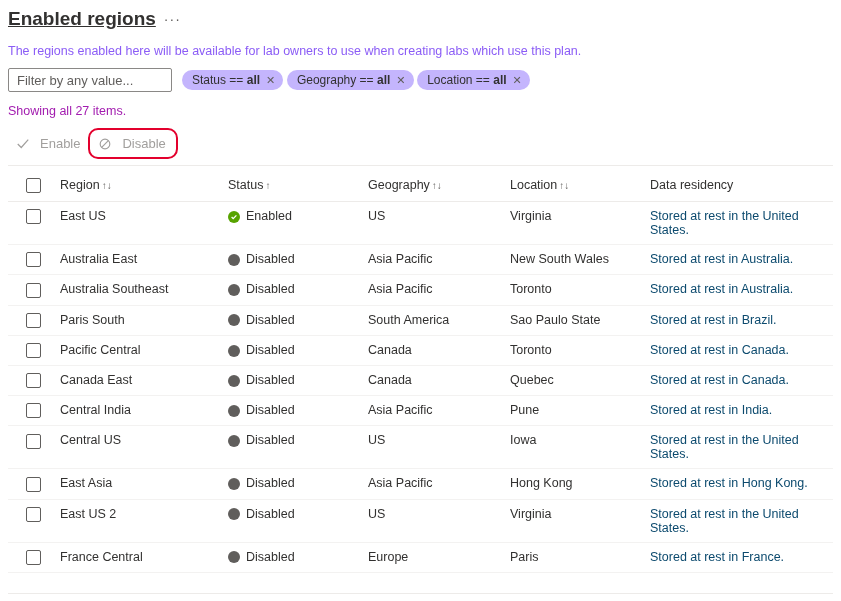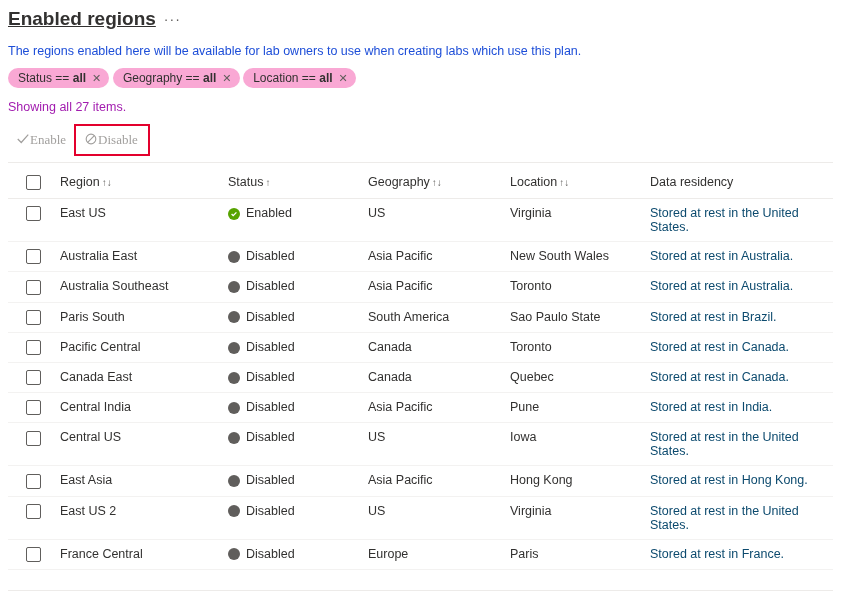--- a/index.html
+++ b/index.html
@@ -8,43 +8,43 @@
     padding: 8px;
     font-family: "Segoe UI", -apple-system, sans-serif;
     font-size: 13px;
     color: #323130;
     background: #fff;
     width: 841px;
   }
   .header { display: flex; align-items: center; gap: 8px; margin-bottom: 14px; }
   .title { font-size: 19px; font-weight: 600; text-decoration: underline; }
   .more-dots { font-size: 14px; color: #605e5c; letter-spacing: 1px; cursor: pointer; }
-  .description { color: #1d4ed8; font-size: 12.5px; margin-bottom: 10px; }
+  .description { color: #8b5cf6; font-size: 12.5px; margin-bottom: 10px; }
   .filters { display: flex; align-items: center; gap: 10px; margin-bottom: 12px; }
   .filter-input {
     width: 164px; height: 24px; padding: 3px 8px;
     border: 1px solid #8a8886; border-radius: 2px; font-size: 13px;
     color: #323130; font-family: inherit;
   }
   .filter-input::placeholder { color: #605e5c; }
   .pill {
     display: inline-flex; align-items: center; gap: 4px;
-    background: #f9a8d4; border-radius: 11px; padding: 3px 8px 3px 10px;
+    background: #c4b5fd; border-radius: 11px; padding: 3px 8px 3px 10px;
     font-size: 12px; color: #323130; cursor: pointer;
   }
   .pill-x { color: #605e5c; font-size: 11px; padding-left: 2px; }
   .count-line { font-size: 12.5px; color: #a21caf; margin-bottom: 10px; }
   .actions { display: flex; align-items: center; gap: 0; margin-bottom: 6px; }
   .action-btn {
-    display: inline-flex; gap: 0;
-    padding: 4px 8px; font-size: 13px; color: #a19f9d; cursor: default; font-family: Liberation Serif, serif;
+    display: inline-flex; align-items: center; gap: 10px;
+    padding: 4px 8px; font-size: 13px; color: #a19f9d; cursor: default;
   }
   .action-btn svg { width: 14px; height: 14px; }
   .highlight-red { border: 2.5px solid #e3002d; }
-  .highlight-disable { padding: 2px 2px 2px 0; }
+  .highlight-disable { padding: 2px 2px 2px 0; border-radius: 10px; }
   hr.sep { border: none; border-top: 1px solid #edebe9; margin: 4px 0 0 0; }
   table { width: 100%; border-collapse: collapse; margin-top: 4px; }
   th {
     text-align: left; font-weight: 400; font-size: 12.5px; color: #323130;
     padding: 8px 6px; border-bottom: 1px solid #edebe9;
   }
   th .sort-ic { color: #605e5c; font-size: 10px; margin-left: 2px; }
   td {
     padding: 7px 6px; font-size: 12.5px; color: #323130;
     border-bottom: 1px solid #f3f2f1;
@@ -86,20 +86,21 @@
 <body>
 
 <div class="header">
   <span class="title">Enabled regions</span>
   <span class="more-dots">···</span>
 </div>
 
 <div class="description">The regions enabled here will be available for lab owners to use when creating labs which use this plan.</div>
 
 <div class="filters">
+  <input class="filter-input" placeholder="Filter by any value..." style="">
   <span id="pills-host"><span class="pill">
         <span>Status == <b style="font-weight:600">all</b></span>
         <span class="pill-x">✕</span>
       </span> <span class="pill">
         <span>Geography == <b style="font-weight:600">all</b></span>
         <span class="pill-x">✕</span>
       </span> <span class="pill">
         <span>Location == <b style="font-weight:600">all</b></span>
         <span class="pill-x">✕</span>
       </span></span>

